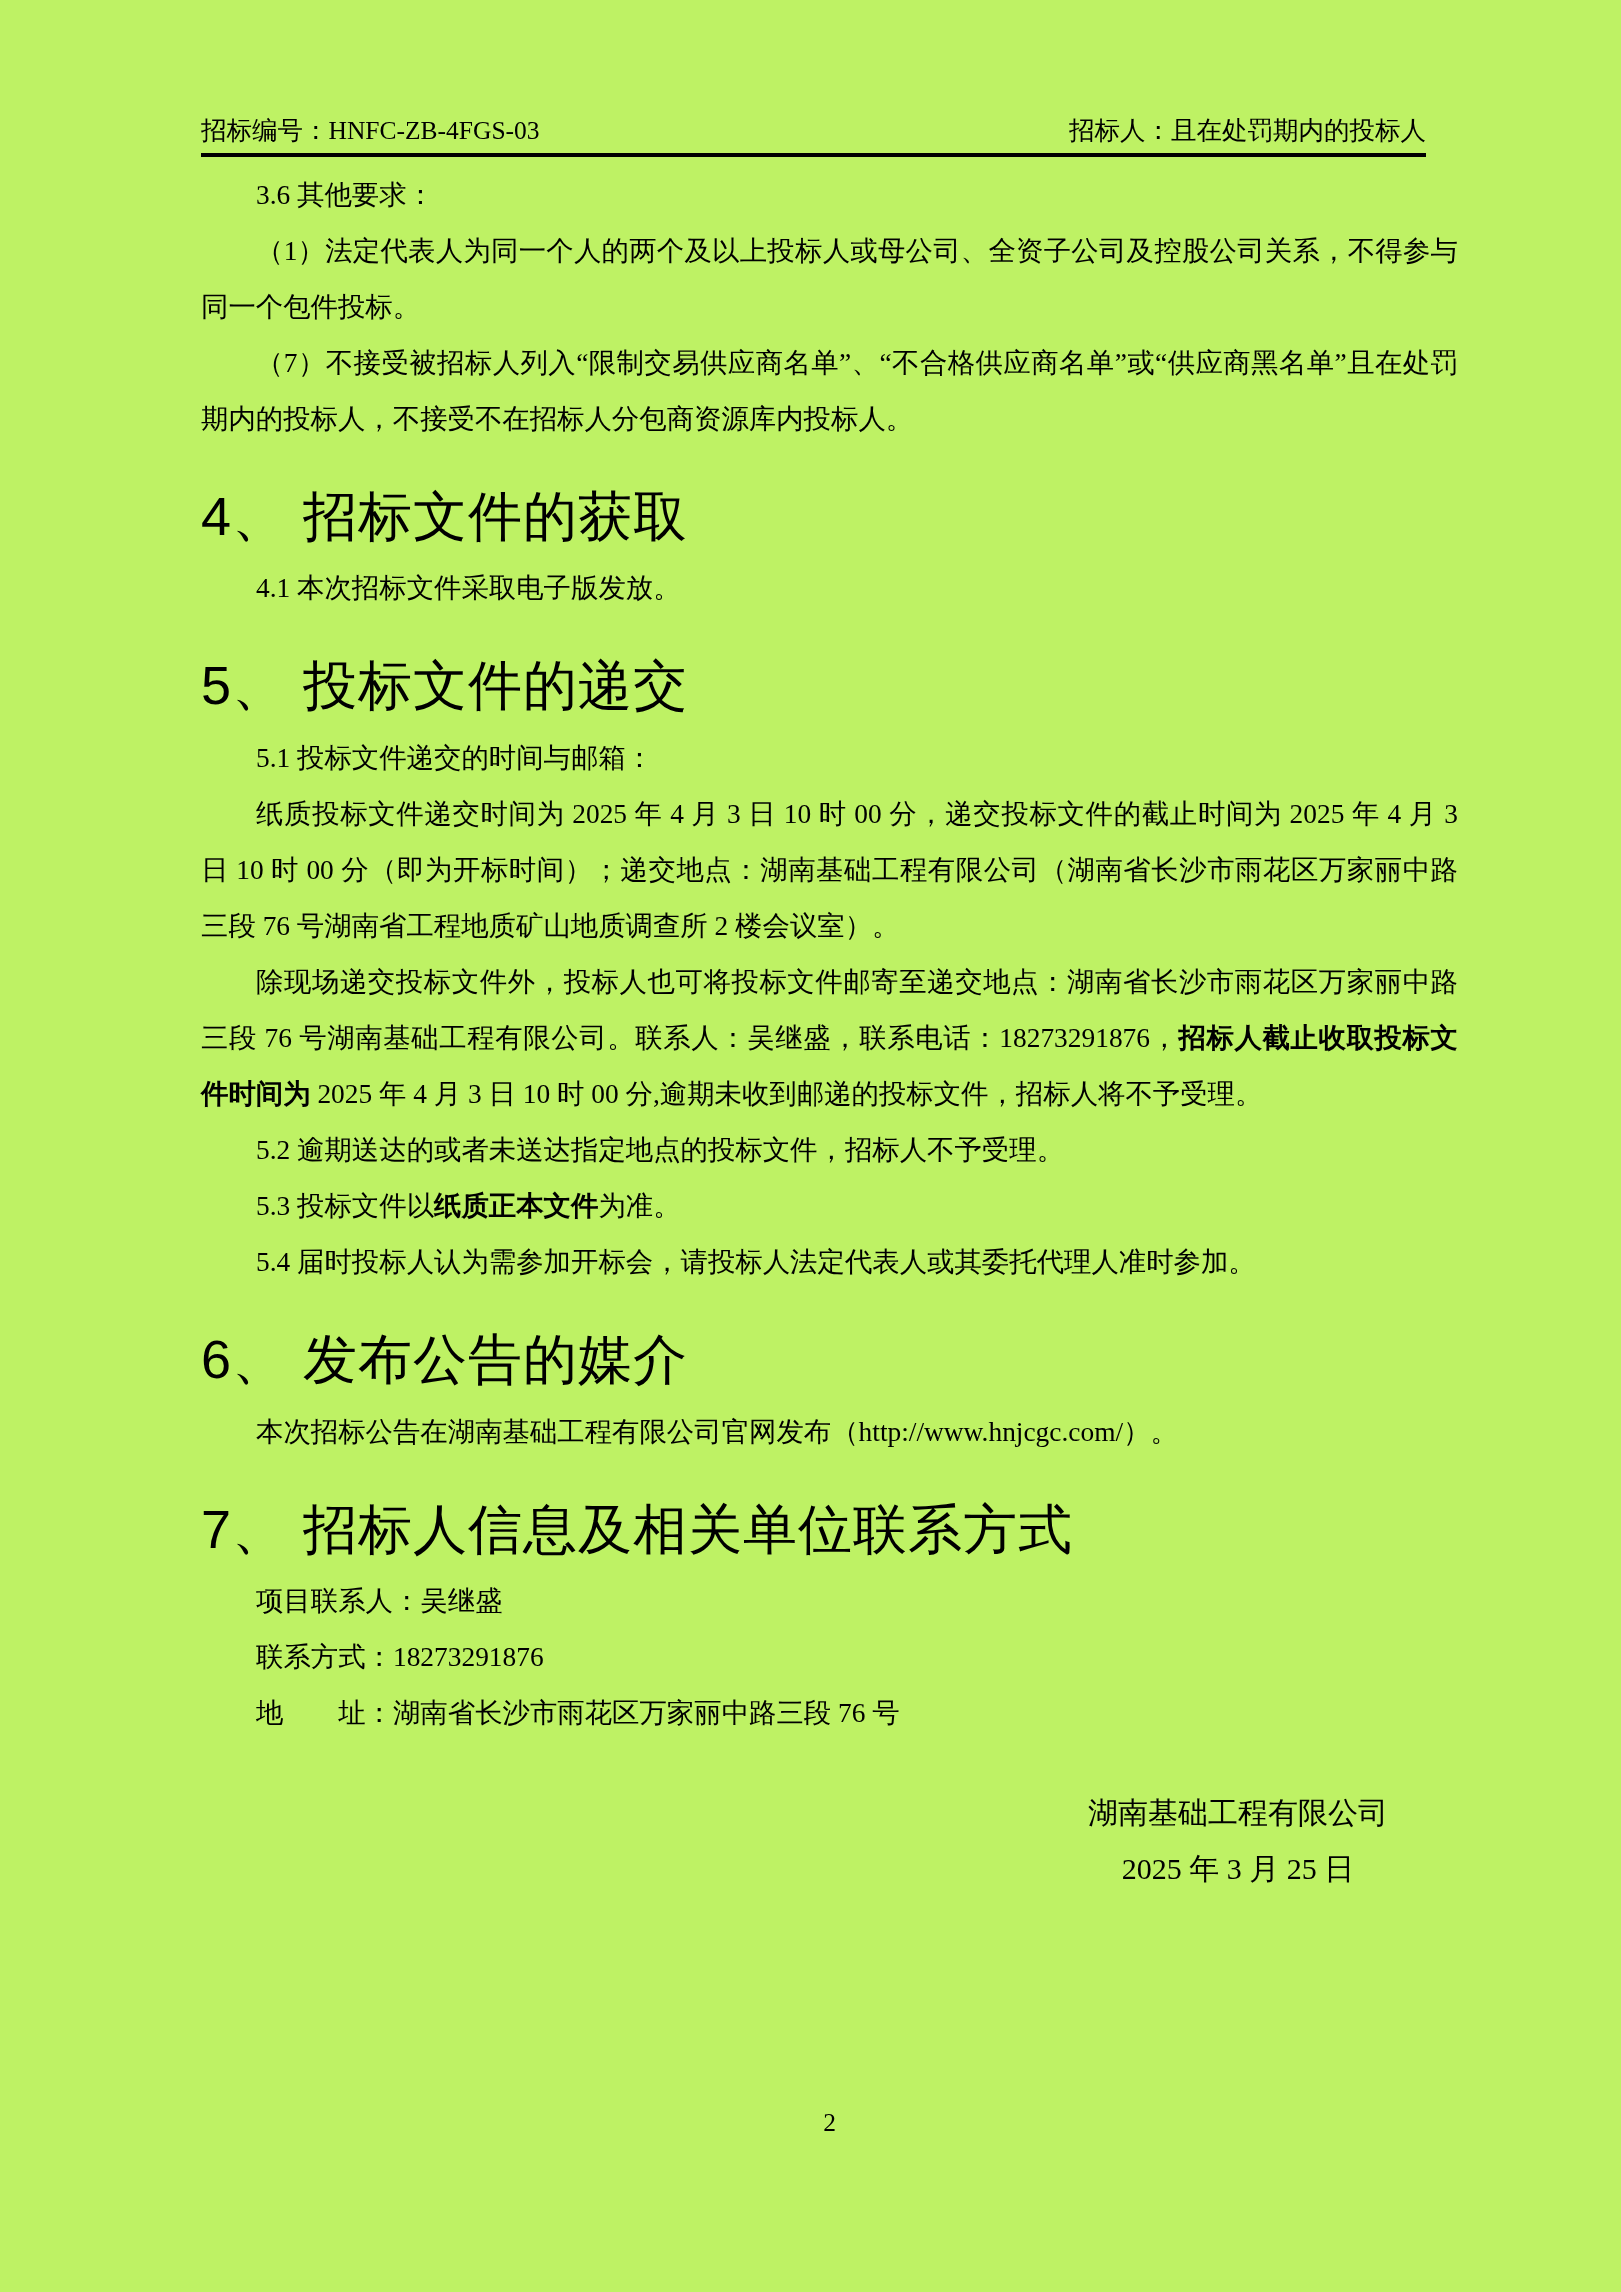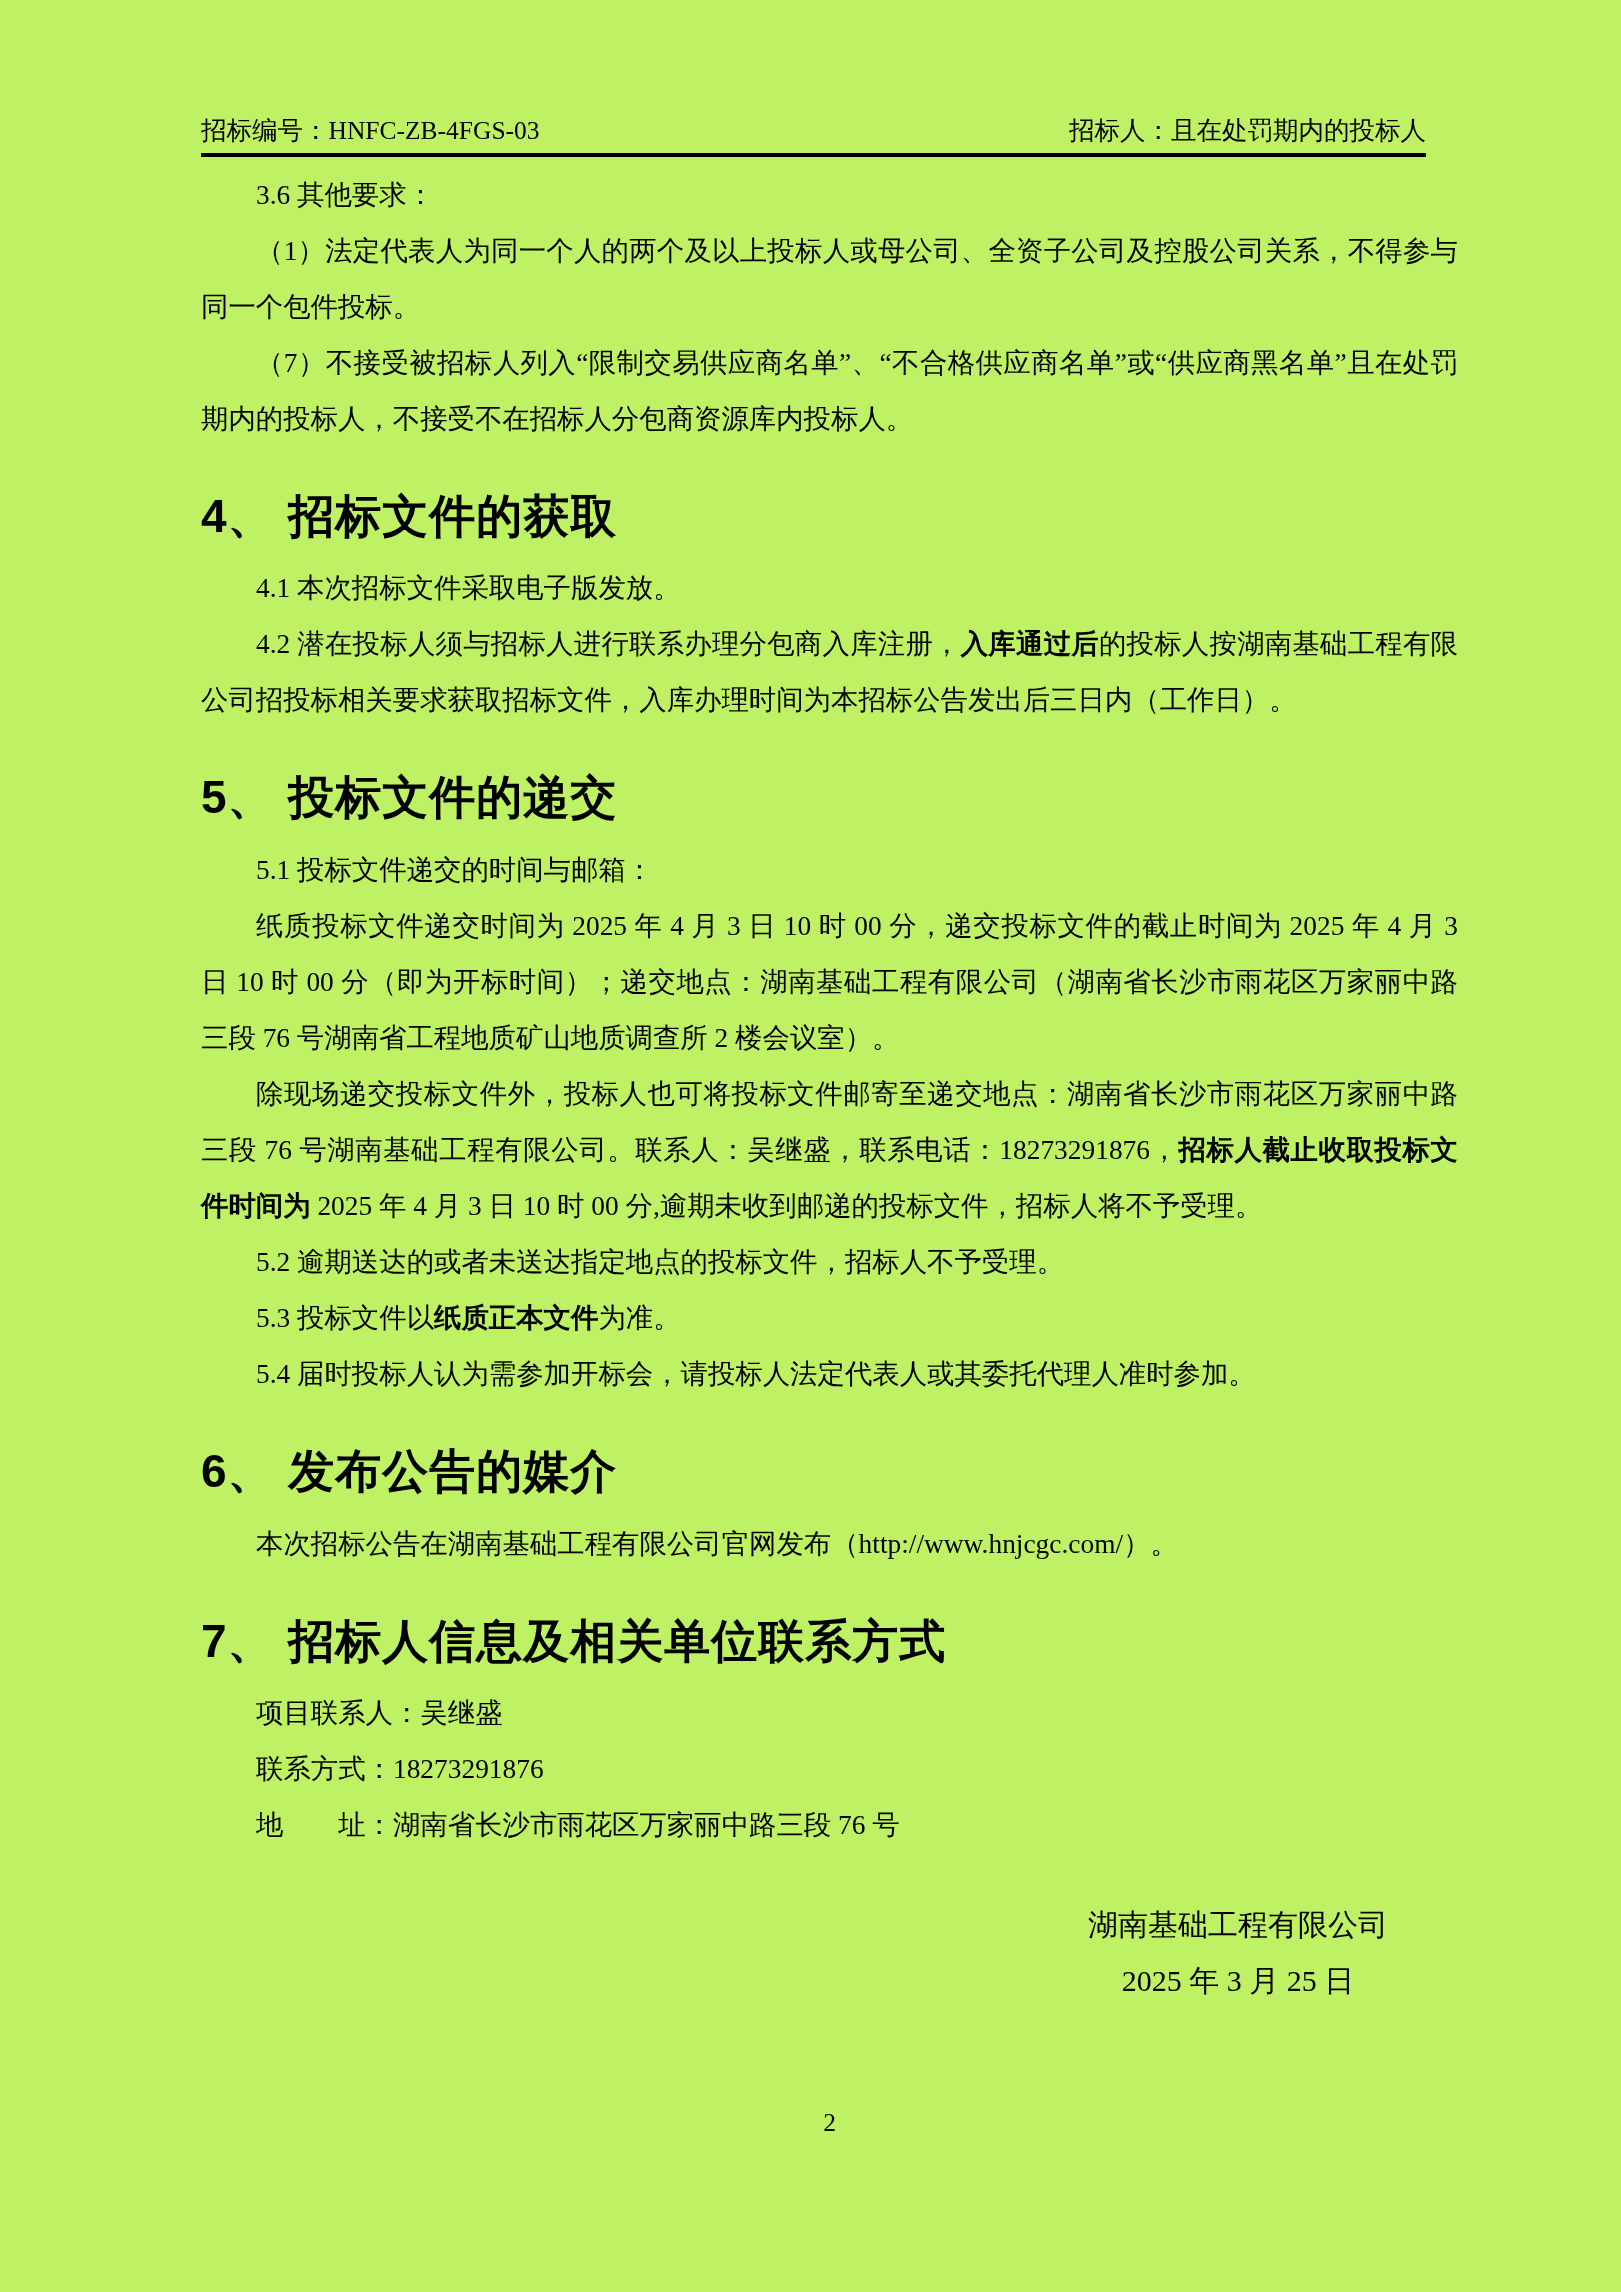--- a/index.html
+++ b/index.html
@@ -41,23 +41,23 @@
     word-break: break-all;
   }
   .body-text p.indent {
     text-indent: 55px;
   }
   .body-text p.first {
     margin-top: 9.8px;
   }
   .body-text h2 {
     margin: 39px 0 13.7px 0;
-    font-size: 46px;
+    font-size: 54px;
     line-height: 61px;
-    font-weight: bold;
+    font-weight: normal;
     font-family: "Liberation Sans", "DejaVu Sans", sans-serif;
     letter-spacing: 1px;
   }
   .body-text b {
     font-weight: bold;
   }
   .signature {
     margin-top: 44px;
     text-align: right;
   }
@@ -95,21 +95,20 @@
     </div>
 
     <div class="body-text">
 
       <p class="indent first">3.6 其他要求：</p>
       <p class="indent">（1）法定代表人为同一个人的两个及以上投标人或母公司、全资子公司及控股公司关系，不得参与同一个包件投标。</p>
       <p class="indent">（7）不接受被招标人列入“限制交易供应商名单”、“不合格供应商名单”或“供应商黑名单”且在处罚期内的投标人，不接受不在招标人分包商资源库内投标人。</p>
 
       <h2>4、 招标文件的获取</h2>
       <p class="indent">4.1 本次招标文件采取电子版发放。</p>
-      <p class="indent"><span>4.2 潜在投标人须与招标人进行联系办理分包商入库注册，</span><b>入库通过后</b><span>的投标人按湖南基础工程有限公司招投标相关要求获取招标文件，入库办理时间为本招标公告发出后三日内（工作日）。</span></p>
 
       <h2>5、 投标文件的递交</h2>
       <p class="indent">5.1 投标文件递交的时间与邮箱：</p>
       <p class="indent">纸质投标文件递交时间为 2025 年 4 月 3 日 10 时 00 分，递交投标文件的截止时间为 2025 年 4 月 3 日 10 时 00 分（即为开标时间）；递交地点：湖南基础工程有限公司（湖南省长沙市雨花区万家丽中路三段 76 号湖南省工程地质矿山地质调查所 2 楼会议室）。</p>
       <p class="indent"><span>除现场递交投标文件外，投标人也可将投标文件邮寄至递交地点：湖南省长沙市雨花区万家丽中路三段 76 号湖南基础工程有限公司。联系人：吴继盛，联系电话：18273291876，</span><b>招标人截止收取投标文件时间为</b><span> 2025 年 4 月 3 日 10 时 00 分,逾期未收到邮递的投标文件，招标人将不予受理。</span></p>
       <p class="indent">5.2 逾期送达的或者未送达指定地点的投标文件，招标人不予受理。</p>
       <p class="indent"><span>5.3 投标文件以</span><b>纸质正本文件</b><span>为准。</span></p>
       <p class="indent">5.4 届时投标人认为需参加开标会，请投标人法定代表人或其委托代理人准时参加。</p>
 
       <h2>6、 发布公告的媒介</h2>

